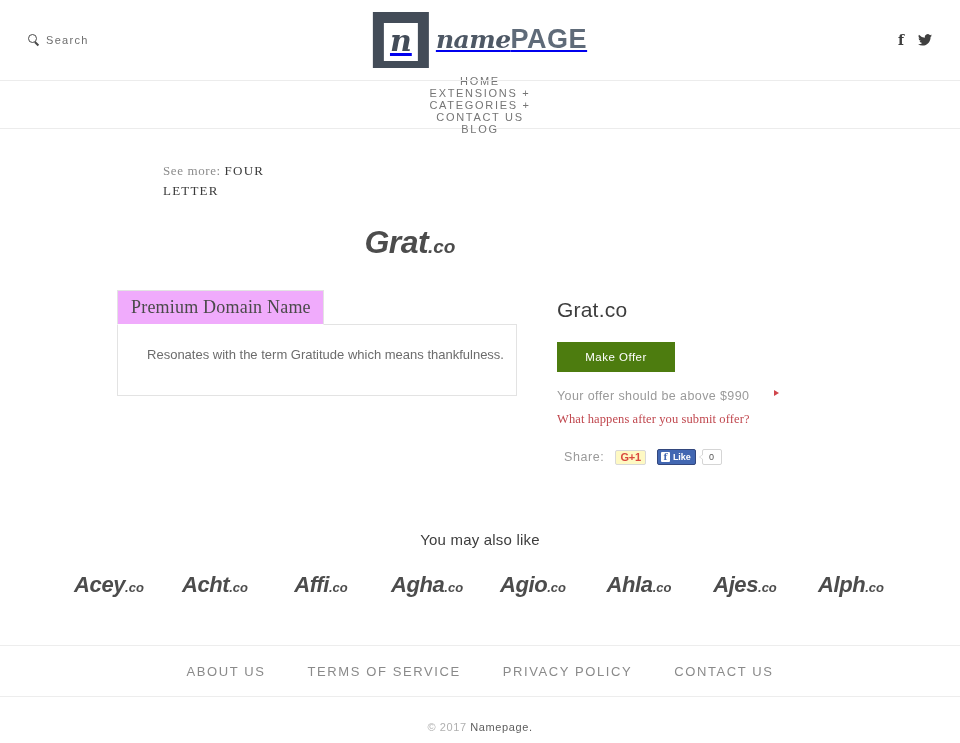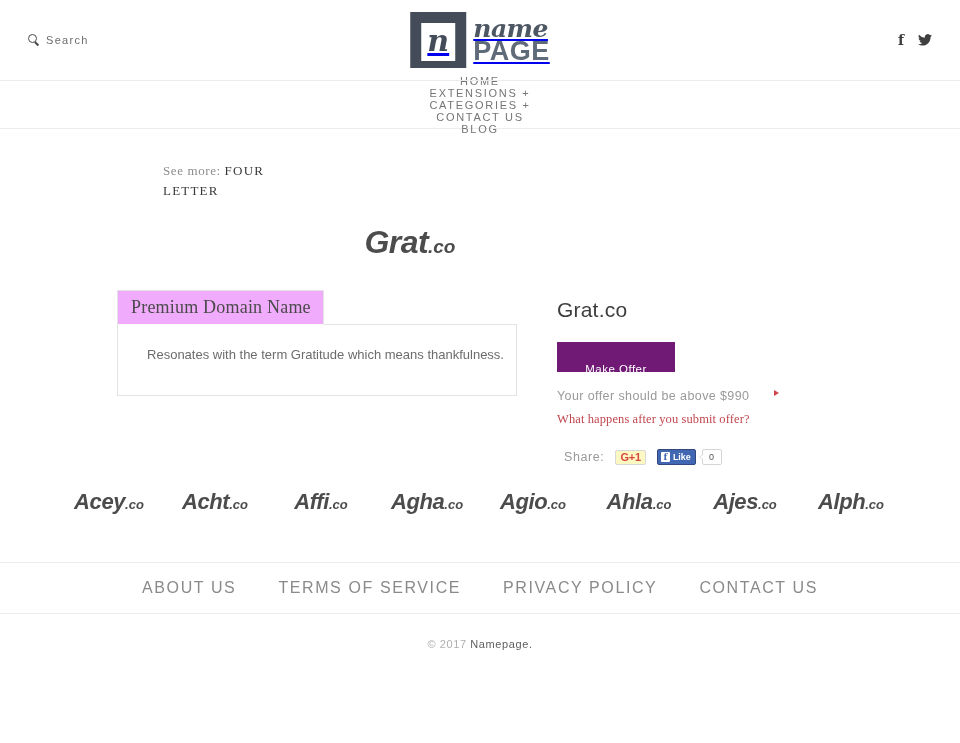--- a/index.html
+++ b/index.html
@@ -51,21 +51,21 @@
     width: 34px; height: 38px; background:#ffffff;
     margin-top: 4px; margin-left: 0px;
     display:flex; align-items:center; justify-content:center;
   }
   .logo-n {
     font-family: "DejaVu Serif", serif;
     font-style: italic; font-weight: 700;
     font-size: 30px; color:#434c58; line-height:1;
     margin-top:-2px;
   }
-  .logo-text { display:flex; flex-direction:column; line-height:0.92; }
+  .logo-text { display:flex; flex-direction:row; line-height:0.92; }
   .logo-name {
     font-family: "DejaVu Serif", serif;
     font-style: italic; font-weight:700;
     font-size: 25px; color:#4e5865; letter-spacing:-0.5px;
   }
   .logo-page {
     font-family: "Liberation Sans", sans-serif;
     font-weight: 700; font-size: 27px; color:#5f6b79;
     letter-spacing: 0.5px; margin-top:-1px;
   }
@@ -146,25 +146,25 @@
     font-size: 13px; line-height: 20px; color:#6c6c6c;
   }
 
   
   .domain-title {
     font-size: 21px; color:#3d3d3d; font-weight:400; letter-spacing:0.2px;
     margin:0 0 20px 0;
   }
   .offer-btn {
     display:block; width: 118px; height: 30px;
-    background:#701a75; color:#ffffff; border:0;
+    background:#4d7c0f; color:#ffffff; border:0;
     font-size: 11.5px; letter-spacing:0.5px;
     font-family:"Liberation Sans", sans-serif;
     cursor:pointer; text-align:center; line-height:30px;
-    padding:12px;
+    padding:0;
   }
   .offer-hint {
     margin-top: 15px; font-size: 12.5px; color:#9a9a9a; line-height:19px;
     letter-spacing:0.4px; width: 212px; position: relative;
   }
   .hint-arrow {
     position:absolute; right: -10px; top: 3px;
     width:0; height:0; border-left:5px solid #d0464c;
     border-top:3.5px solid transparent; border-bottom:3.5px solid transparent;
   }
@@ -235,21 +235,21 @@
     font-weight:700; font-style:italic; font-size: 13px; color:#4c4c4c;
   }
 
   
   .footer-links {
     margin-top: 47px;
     border-top:1px solid #ededed; border-bottom:1px solid #ededed;
     height: 52px; display:flex; align-items:center; justify-content:center;
   }
   .footer-links a {
-    font-size: 16px; letter-spacing:1.6px; color:#8a8a8a; text-decoration:none;
+    font-size: 13px; letter-spacing:1.6px; color:#8a8a8a; text-decoration:none;
     padding: 0 21px;
   }
   .copyright {
     text-align:center; margin-top: 24px;
     font-size: 11px; letter-spacing:0.6px;
   }
   .copyright .cr-year { color:#b0b0b0; }
   .copyright .cr-name { color:#5e5e5e; }
 </style>
 </head>
@@ -332,20 +332,21 @@
           <span class="fb-like">
             <span class="fb-f">f</span>
             <span class="fb-like-txt">Like</span>
           </span>
           <span class="fb-count">0</span>
         </span>
       </div>
     </div>
   </div>
 
+  <div class="also-title">You may also like</div>
 
   <div class="also-list">
     <a href="#" class="also-item"><span class="al-name">Acey</span><span class="al-tld">.co</span></a>
     <a href="#" class="also-item"><span class="al-name">Acht</span><span class="al-tld">.co</span></a>
     <a href="#" class="also-item"><span class="al-name">Affi</span><span class="al-tld">.co</span></a>
     <a href="#" class="also-item"><span class="al-name">Agha</span><span class="al-tld">.co</span></a>
     <a href="#" class="also-item"><span class="al-name">Agio</span><span class="al-tld">.co</span></a>
     <a href="#" class="also-item"><span class="al-name">Ahla</span><span class="al-tld">.co</span></a>
     <a href="#" class="also-item"><span class="al-name">Ajes</span><span class="al-tld">.co</span></a>
     <a href="#" class="also-item"><span class="al-name">Alph</span><span class="al-tld">.co</span></a>

